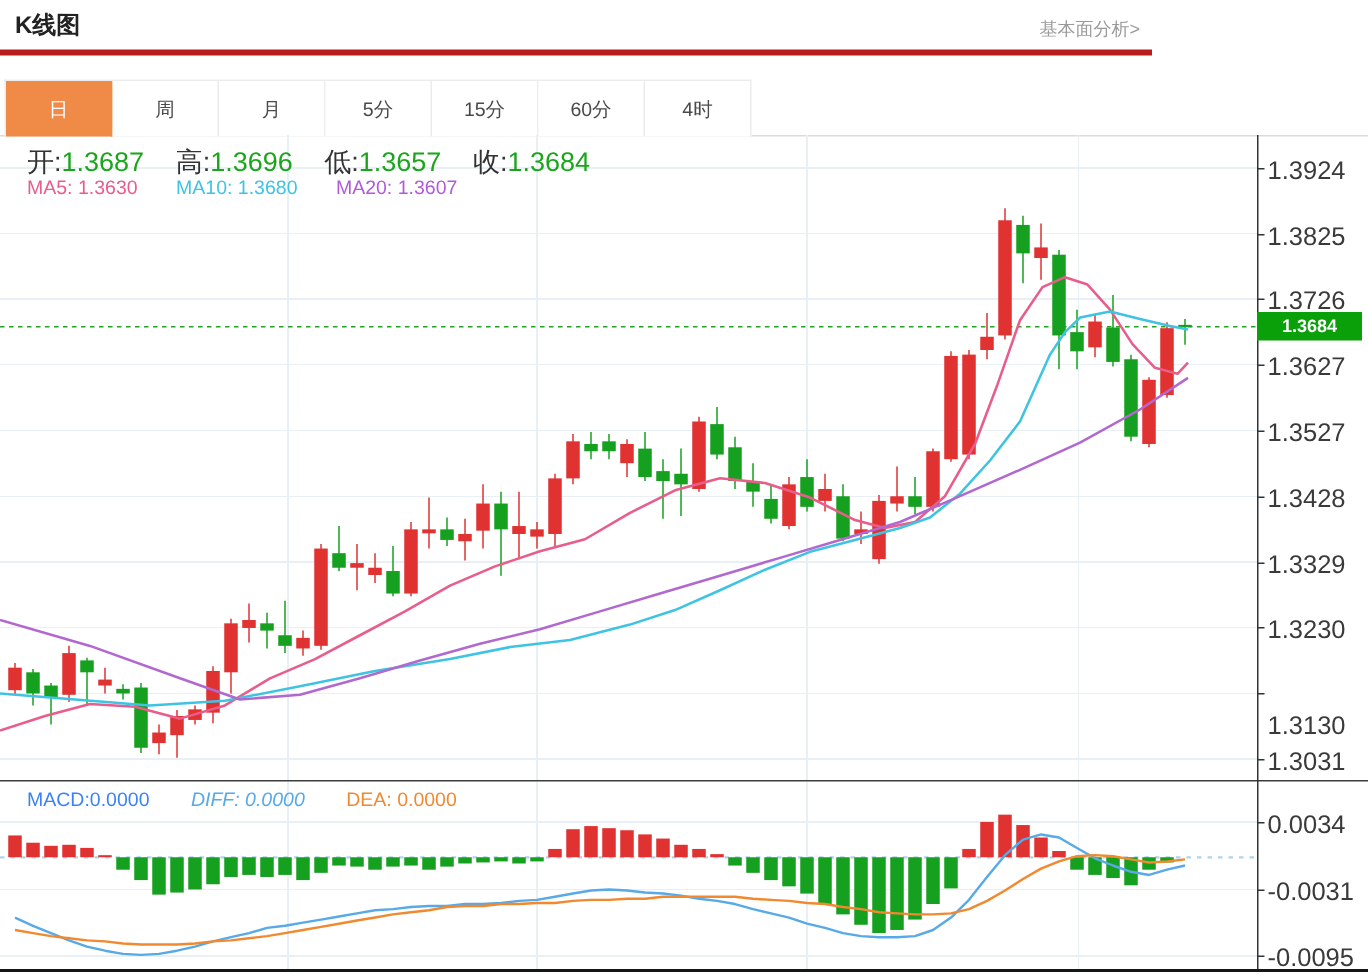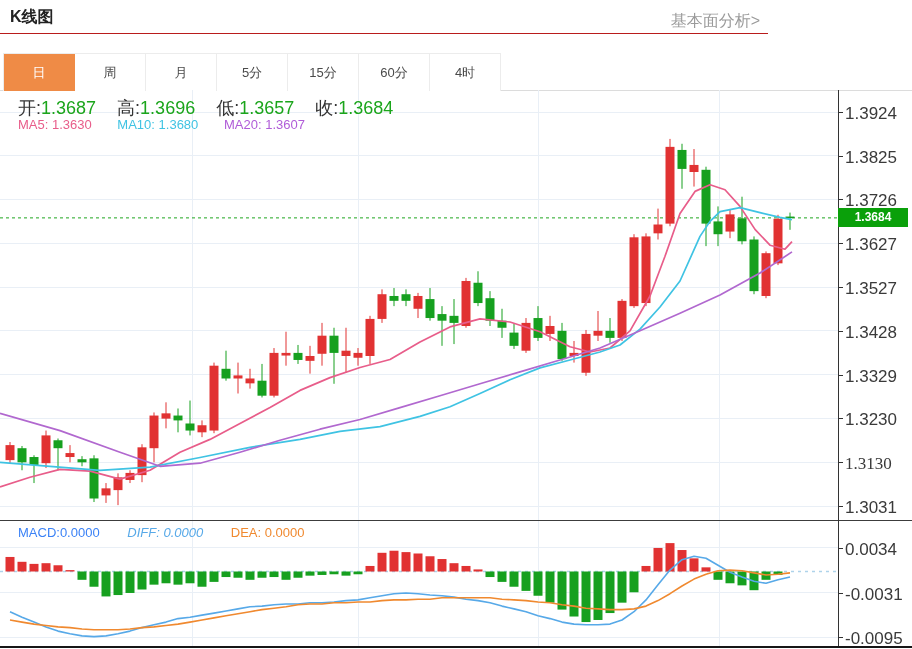--- a/index.html
+++ b/index.html
@@ -1,21 +1,21 @@
 <!DOCTYPE html>
 <html><head>
 <meta charset="utf-8">
 <style>
   html,body{margin:0;padding:0;background:#fff;}
   #app{position:relative;width:912px;height:649px;background:#fff;overflow:hidden;
        font-family:"Liberation Sans","DejaVu Sans",sans-serif;}
   
-  .header{position:absolute;top:0;left:0;width:768px;height:33px;border-bottom:1px solid #b91c1c;}
+  .header{position:absolute;top:0;left:0;width:768px;height:33px;border-bottom:4px solid #b91c1c;}
   .title{position:absolute;top:7px;left:10px;font-size:16px;font-weight:bold;color:#222;}
-  .fund-link{position:absolute;top:11px;right:8px;font-size:16px;color:#9a9a9a;text-decoration:none;cursor:pointer;}
+  .fund-link{position:absolute;top:11px;right:8px;font-size:12px;color:#9a9a9a;text-decoration:none;cursor:pointer;}
   
   .tabbar{position:absolute;top:52px;left:0;width:912px;height:38px;border-bottom:1px solid #dcdcdc;background:#fff;}
   .tabs{position:absolute;left:3px;top:1px;display:flex;height:37px;border-left:1px solid #ececec;border-top:1px solid #ececec;}
   .tab{width:70px;height:37px;line-height:37px;text-align:center;font-size:13px;color:#4a4a4a;
        background:#fff;border-right:1px solid #ececec;cursor:pointer;}
   .tab.active{background:#ef8b46;color:#fff;border-right-color:#ef8b46;}
   
   .legend-ohlc{position:absolute;top:96px;left:18px;font-size:18px;z-index:5;white-space:nowrap;}
   .legend-ohlc .lbl{color:#333;}
   .legend-ohlc .val{color:#1ba51b;margin-right:16px;}
@@ -329,21 +329,21 @@
       <div class="y-label" style="top: 235.039px;">1.3627</div>
       <div class="tick-dash" style="top: 243.039px;"></div>
       <div class="y-label" style="top: 279.16px;">1.3527</div>
       <div class="tick-dash" style="top: 287.16px;"></div>
       <div class="y-label" style="top: 322.84px;">1.3428</div>
       <div class="tick-dash" style="top: 330.84px;"></div>
       <div class="y-label" style="top: 366.52px;">1.3329</div>
       <div class="tick-dash" style="top: 374.52px;"></div>
       <div class="y-label" style="top: 410.199px;">1.3230</div>
       <div class="tick-dash" style="top: 418.199px;"></div>
-      <div class="y-label" style="top: 454px; font-family: Liberation Serif, serif;">1.3130</div>
+      <div class="y-label" style="top: 474px;">1.3130</div>
       <div class="tick-dash" style="top: 462.32px;"></div>
       <div class="y-label" style="top: 498px;">1.3031</div>
       <div class="tick-dash" style="top: 506px;"></div>
       <div class="y-label" style="top: 539.955px; text-align: right;">0.0034</div>
       <div class="tick-dash" style="top: 547.955px;"></div>
       <div class="y-label" style="top: 584.967px;">-0.0031</div>
       <div class="tick-dash" style="top: 592.967px;"></div>
       <div class="y-label" style="top: 629.288px;">-0.0095</div>
       <div class="tick-dash" style="top: 637.288px;"></div>
     </div>

